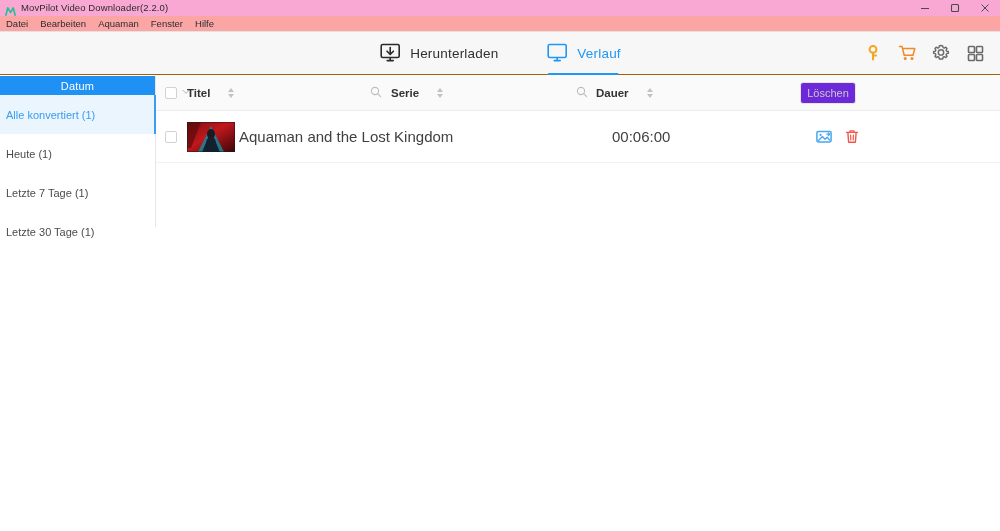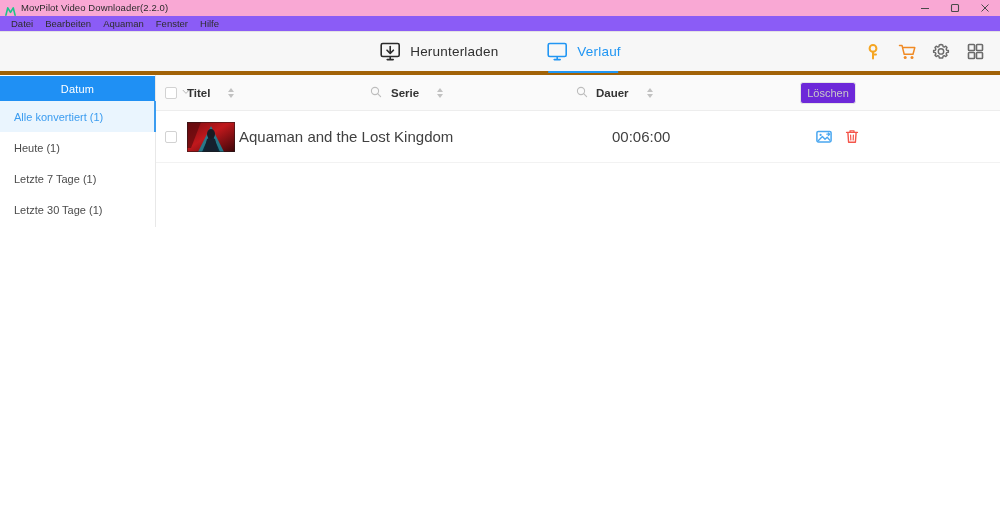--- a/index.html
+++ b/index.html
@@ -38,39 +38,38 @@
   }
   .win-btn {
     width: 30px; height: 16px;
     display: flex; align-items: center; justify-content: center;
     color: #4a4a4a;
   }
 
   
   .menubar {
     height: 16px;
-    background: #8b5cf6;
-    display: flex;
-    align-items: center;
-    padding-left: 5px;
+    background: #fca5a5;
+    display: flex;
+    align-items: center;
     border-bottom: 1px solid #e3e3e3;
   }
   .menu-item {
     font-size: 9.5px;
     color: #2d2d2d;
     padding: 0 6px;
     line-height: 15px;
     white-space: nowrap;
   }
 
   
   .toolbar {
     height: 43px;
     background: #f7f7f7;
-    border-bottom: 4px solid #a16207;
+    border-bottom: 1px solid #a16207;
     display: flex;
     align-items: center;
     position: relative;
   }
   .tabs {
     position: absolute;
     left: 50%;
     transform: translateX(-50%);
     display: flex;
     height: 43px;
@@ -122,35 +121,35 @@
 
   
   .sidebar {
     width: 156px;
     flex: none;
     border-right: 1px solid #e8e8e8;
     height: 152px;
     background: #fff;
   }
   .sidebar-header {
-    height: 25px;
+    height: 19px;
     margin: 1px 0 0 0;
     background: #1f90f4;
     color: #ffffff;
     font-size: 11px;
     display: flex;
     align-items: center;
     justify-content: center;
     letter-spacing: 0.2px;
   }
   .sidebar-item {
-    height: 31px;
-    display: flex;
-    align-items: center;
-    padding-left: 14px;
+    height: 39px;
+    display: flex;
+    align-items: center;
+    padding-left: 6px;
     font-size: 11px;
     color: #4b4b4b;
     position: relative;
   }
   .sidebar-item.selected {
     background: #eaf5fe;
     color: #3b9cf0;
   }
   .sidebar-item.selected::after {
     content: "";

